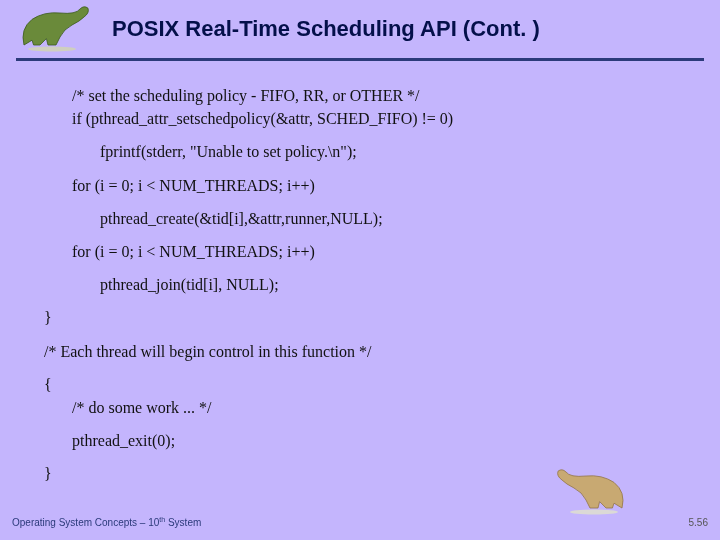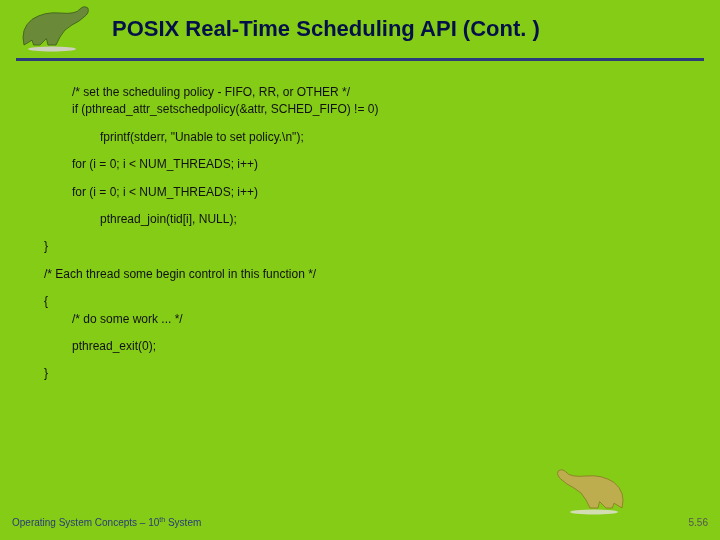--- a/index.html
+++ b/index.html
@@ -1,21 +1,21 @@
 <!DOCTYPE html>
 <html><head>
 <meta charset="utf-8">
 <style>
   html,body{margin:0;padding:0;width:720px;height:540px;font-family:Arial,Helvetica,sans-serif;background:#fdfdfc;overflow:hidden}
-  .slide{position:relative;width:720px;height:540px;background:#84cc16;box-sizing:border-box}
+  .slide{position:relative;width:720px;height:540px;background:#c4b5fd;box-sizing:border-box}
   .hdr{position:relative;height:60px}
   .dino-left{position:absolute;left:16px;top:4px;width:80px;height:50px}
   .title{position:absolute;left:112px;top:16px;font-size:22px;font-weight:bold;color:#04104a}
   .rule{position:absolute;left:16px;right:16px;top:58px;height:3px;background:#2b3a7a}
-  .content{position:absolute;left:72px;right:40px;top:84px;bottom:70px;font-family:Liberation Sans, sans-serif;font-size:12px;line-height:1.45;color:#111}
+  .content{position:absolute;left:72px;right:40px;top:84px;bottom:70px;font-family:Liberation Serif, serif;font-size:16px;line-height:1.45;color:#111}
   .blk{margin-bottom:10px}
   .ind1{margin-left:28px}
   .footer{position:absolute;left:12px;right:12px;bottom:8px;height:24px;font-size:10px;color:#2b3a7a}
   .ftl{position:absolute;left:0;bottom:4px}
   .ftc{position:absolute;left:0;right:0;bottom:4px;text-align:right;color:#555}
   .ftr{position:absolute;right:0;bottom:4px;color:#7a5a1a}
   .dino-right{position:absolute;right:90px;bottom:24px;width:80px;height:48px;opacity:.85}
   sup{font-size:7px}
 </style>
 </head>
@@ -34,26 +34,27 @@
 
   <div class="content">
     <div class="blk">
       <div>/* set the scheduling policy - FIFO, RR, or OTHER */</div>
       <div>if (pthread_attr_setschedpolicy(&amp;attr, SCHED_FIFO) != 0)</div>
     </div>
     <div class="blk ind1">fprintf(stderr, "Unable to set policy.\n");</div>
     <div class="blk">
       <div>for (i = 0; i &lt; NUM_THREADS; i++)</div>
     </div>
+    <div class="blk ind1">pthread_create(&amp;tid[i],&amp;attr,runner,NULL);</div>
     <div class="blk">
       <div>for (i = 0; i &lt; NUM_THREADS; i++)</div>
     </div>
     <div class="blk ind1">pthread_join(tid[i], NULL);</div>
     <div class="blk" style="margin-left:-28px">}</div>
-    <div class="blk" style="margin-left:-28px">/* Each thread some begin control in this function */</div>
+    <div class="blk" style="margin-left:-28px">/* Each thread will begin control in this function */</div>
     <div style="margin-left:-28px">
       <div>{</div>
     </div>
     <div class="blk">/* do some work ... */</div>
     <div class="blk">pthread_exit(0);</div>
     <div style="margin-left:-28px">}</div>
   </div>
 
   <svg class="dino-right" viewBox="0 0 100 60">
     <path d="M90 50 Q95 30 80 18 Q65 8 45 10 Q25 12 20 5 Q15 0 10 4 Q8 10 15 15 Q20 20 30 25 Q40 30 45 40 L50 50 L60 50 L62 42 L70 50 L78 50 L80 44 Z" fill="#c9a85a" stroke="#8a6a2a" stroke-width="1"></path>

